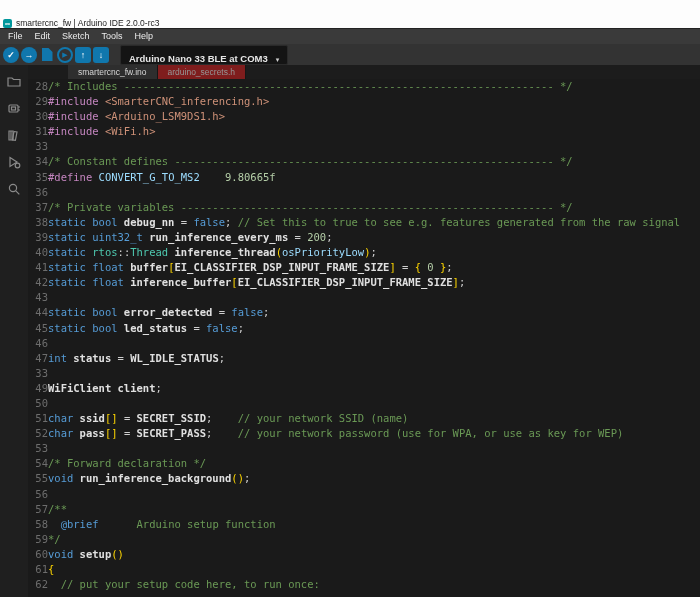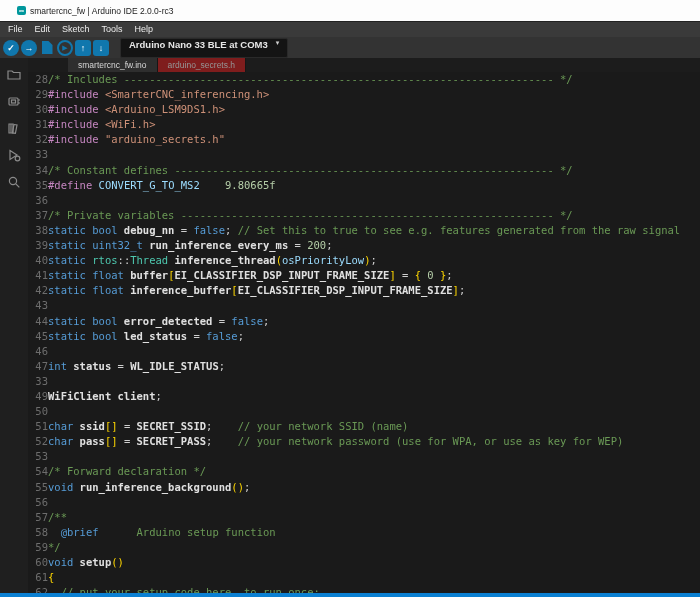--- a/index.html
+++ b/index.html
@@ -1,41 +1,41 @@
 <!DOCTYPE html>
 <html style="--accent-blue: #1077ad; --status-blue: #0b80d2; --titlebar-bg: #fdfdfd; --arduino-teal: #00979c; --c-comment: #6A9955; --c-pre: #C586C0; --c-string: #CE9178; --c-keyword: #569CD6; --c-type: #4EC9B0; --c-ident: #e0e0e0; --c-var: #9CDCFE; --c-number: #B5CEA8; --c-bracket: #FFD700; --c-plain: #cfcfcf; --c-linenum: #6d6d6d;"><head>
 <meta charset="utf-8">
 <style>
   html,body{margin:0;padding:0;}
   body{width:700px;height:597px;overflow:hidden;background:#1a1a1a;
        font-family:"Liberation Sans",sans-serif;position:relative;}
   
-  .titlebar{height:22px;background:var(--titlebar-bg,#fff);display:flex;align-items:center;
-            padding-left:17px;box-sizing:border-box;border-bottom:1px solid #222;}
+  .titlebar{height:29px;background:var(--titlebar-bg,#fff);display:flex;align-items:flex-end;
+            padding-left:3px;box-sizing:border-box;border-bottom:1px solid #222;}
   .app-icon{width:9px;height:9px;border-radius:2px;background:var(--arduino-teal,#00979c);
             color:#fff;font-size:7px;line-height:9px;text-align:center;margin-right:4px;
             font-weight:bold;}
   .title-text{font-size:8.5px;color:#1c1c1c;white-space:nowrap;}
   
   .menubar{height:15px;background:#3a3a3a;display:flex;align-items:center;padding-left:2px;}
   .menu-item{font-size:9px;color:#ececec;padding:0 6px;line-height:15px;cursor:default;}
   
   .toolbar{height:21px;background:#333333;display:flex;align-items:center;padding-left:2px;}
   .tb-btn{width:16px;height:16px;margin:0 1px;display:flex;align-items:center;justify-content:center;
           box-sizing:border-box;}
   .tb-circle{border-radius:50%;background:var(--accent-blue,#1077ad);color:#fff;font-size:9px;
              font-weight:bold;line-height:16px;}
   .tb-square{border-radius:3px;background:var(--accent-blue,#1077ad);color:#fff;font-size:9px;
              font-weight:bold;}
   .tb-outline{border-radius:50%;border:2px solid var(--accent-blue,#1077ad);color:var(--accent-blue,#1077ad);
               font-size:7px;background:transparent;}
   .tb-page{width:11px;height:13px;background:var(--accent-blue,#1077ad);
            clip-path:polygon(0 0,7px 0,11px 4px,11px 13px,0 13px);}
   .board-select{margin-left:10px;height:18px;background:#141414;border:1px solid #2a2a2a;
-                border-radius:2px;display:flex;align-items:flex-start;padding:0 8px;gap:8px;}
+                border-radius:2px;display:flex;align-items:flex-end;padding:0 8px;gap:8px;}
   .board-label{font-size:9.5px;font-weight:bold;color:#e6e6e6;white-space:nowrap;}
   .board-caret{font-size:7px;color:#cfcfcf;}
   
   .mainrow{display:flex;height:535px;}
   .sidebar{width:28px;background:#1f1f1f;display:flex;flex-direction:column;align-items:center;
            padding-top:8px;gap:11px;box-sizing:border-box;}
   .sb-item{width:18px;height:16px;display:flex;align-items:center;justify-content:center;}
   .sb-item svg{stroke:#8a8a8a;fill:none;stroke-width:1.2;}
   .maincol{width:672px;display:flex;flex-direction:column;}
   
@@ -144,21 +144,20 @@
   <div class="maincol">
     <div class="tabbar" id="tabbar">
         <div class="tab active">smartercnc_fw.ino</div>
         <div class="tab inactive">arduino_secrets.h</div>
       </div>
     <div class="editor" id="editor">
         <div class="line"><span class="ln">28</span><span class="lc"><span class="sc-c">/* Includes -------------------------------------------------------------------- */</span></span></div>
         <div class="line"><span class="ln">29</span><span class="lc"><span class="sc-p">#include</span><span class="sc-x"> </span><span class="sc-s">&lt;SmarterCNC_inferencing.h&gt;</span></span></div>
         <div class="line"><span class="ln">30</span><span class="lc"><span class="sc-p">#include</span><span class="sc-x"> </span><span class="sc-s">&lt;Arduino_LSM9DS1.h&gt;</span></span></div>
         <div class="line"><span class="ln">31</span><span class="lc"><span class="sc-p">#include</span><span class="sc-x"> </span><span class="sc-s">&lt;WiFi.h&gt;</span></span></div>
-        <div class="line"><span class="ln">32</span><span class="lc"><span class="sc-p">#include</span><span class="sc-x"> </span><span class="sc-s">"arduino_secrets.h"</span></span></div>
         <div class="line"><span class="ln">33</span><span class="lc"></span></div>
         <div class="line"><span class="ln">34</span><span class="lc"><span class="sc-c">/* Constant defines ------------------------------------------------------------ */</span></span></div>
         <div class="line"><span class="ln">35</span><span class="lc"><span class="sc-p">#define</span><span class="sc-x"> </span><span class="sc-v">CONVERT_G_TO_MS2</span><span class="sc-x">    </span><span class="sc-n">9.80665f</span></span></div>
         <div class="line"><span class="ln">36</span><span class="lc"></span></div>
         <div class="line"><span class="ln">37</span><span class="lc"><span class="sc-c">/* Private variables ----------------------------------------------------------- */</span></span></div>
         <div class="line"><span class="ln">38</span><span class="lc"><span class="sc-k">static bool </span><span class="sc-i">debug_nn</span><span class="sc-x"> = </span><span class="sc-k">false</span><span class="sc-x">;</span><span class="sc-c"> // Set this to true to see e.g. features generated from the raw signal</span></span></div>
         <div class="line"><span class="ln">39</span><span class="lc"><span class="sc-k">static uint32_t </span><span class="sc-i">run_inference_every_ms</span><span class="sc-x"> = </span><span class="sc-n">200</span><span class="sc-x">;</span></span></div>
         <div class="line"><span class="ln">40</span><span class="lc"><span class="sc-k">static </span><span class="sc-t">rtos</span><span class="sc-x">::</span><span class="sc-t">Thread</span><span class="sc-x"> </span><span class="sc-i">inference_thread</span><span class="sc-b">(</span><span class="sc-v">osPriorityLow</span><span class="sc-b">)</span><span class="sc-x">;</span></span></div>
         <div class="line"><span class="ln">41</span><span class="lc"><span class="sc-k">static float </span><span class="sc-i">buffer</span><span class="sc-b">[</span><span class="sc-i">EI_CLASSIFIER_DSP_INPUT_FRAME_SIZE</span><span class="sc-b">]</span><span class="sc-x"> = </span><span class="sc-b">{</span><span class="sc-x"> </span><span class="sc-n">0</span><span class="sc-x"> </span><span class="sc-b">}</span><span class="sc-x">;</span></span></div>
         <div class="line"><span class="ln">42</span><span class="lc"><span class="sc-k">static float </span><span class="sc-i">inference_buffer</span><span class="sc-b">[</span><span class="sc-i">EI_CLASSIFIER_DSP_INPUT_FRAME_SIZE</span><span class="sc-b">]</span><span class="sc-x">;</span></span></div>

